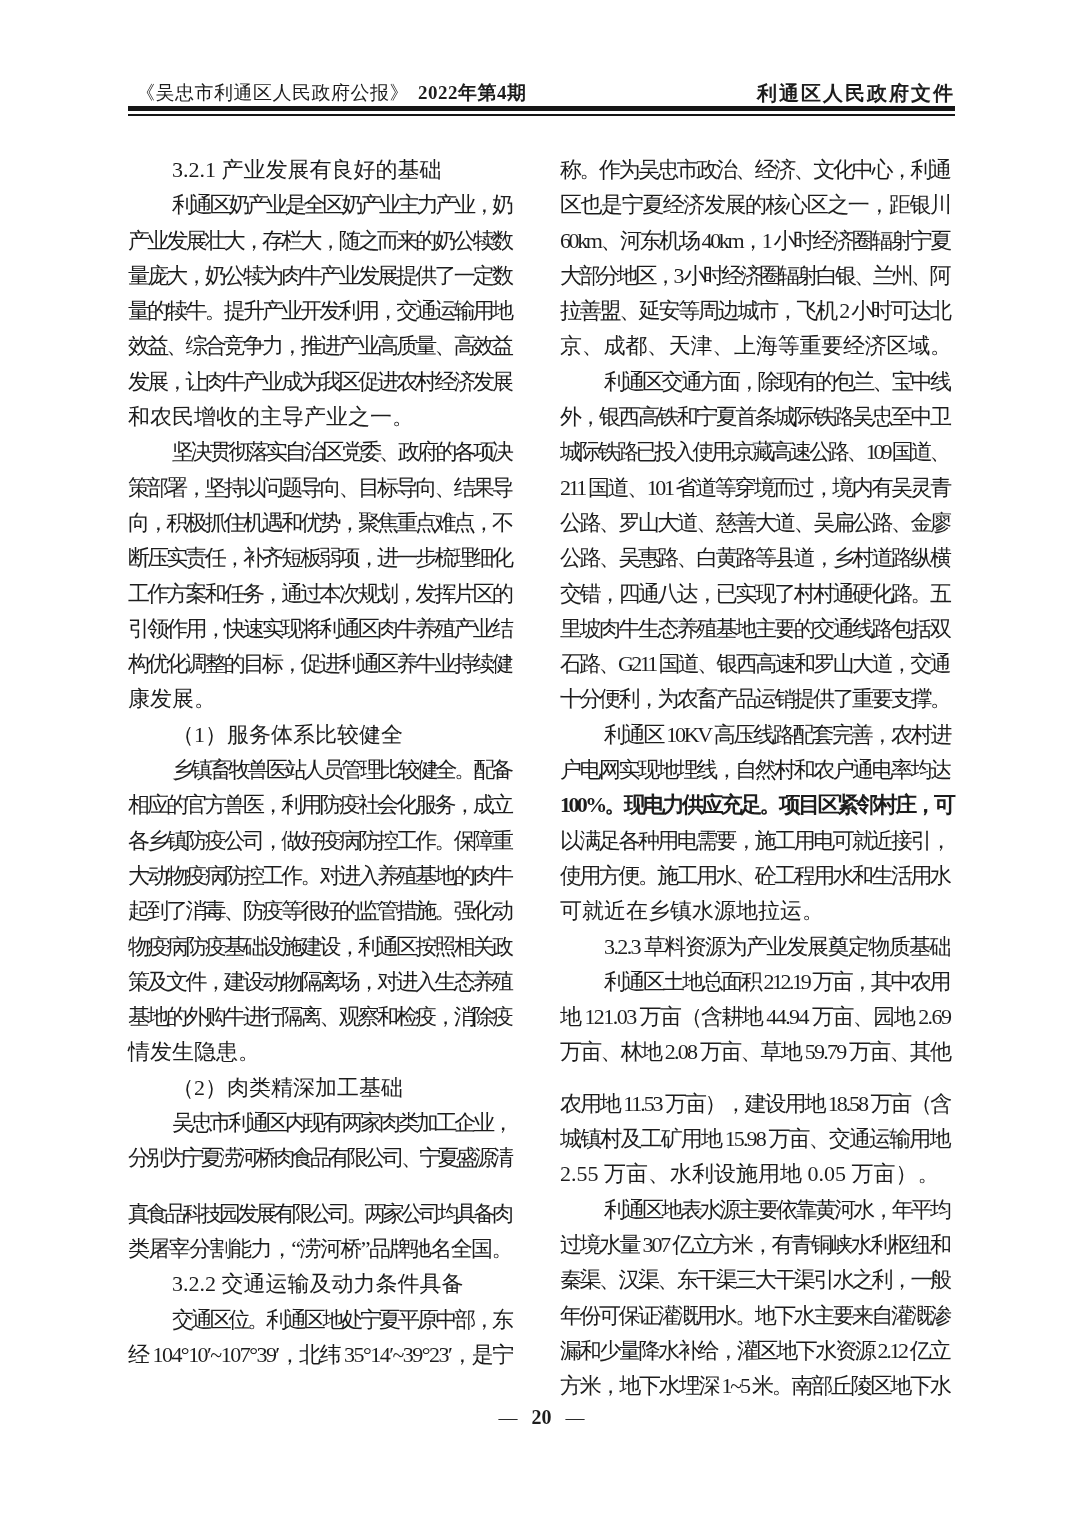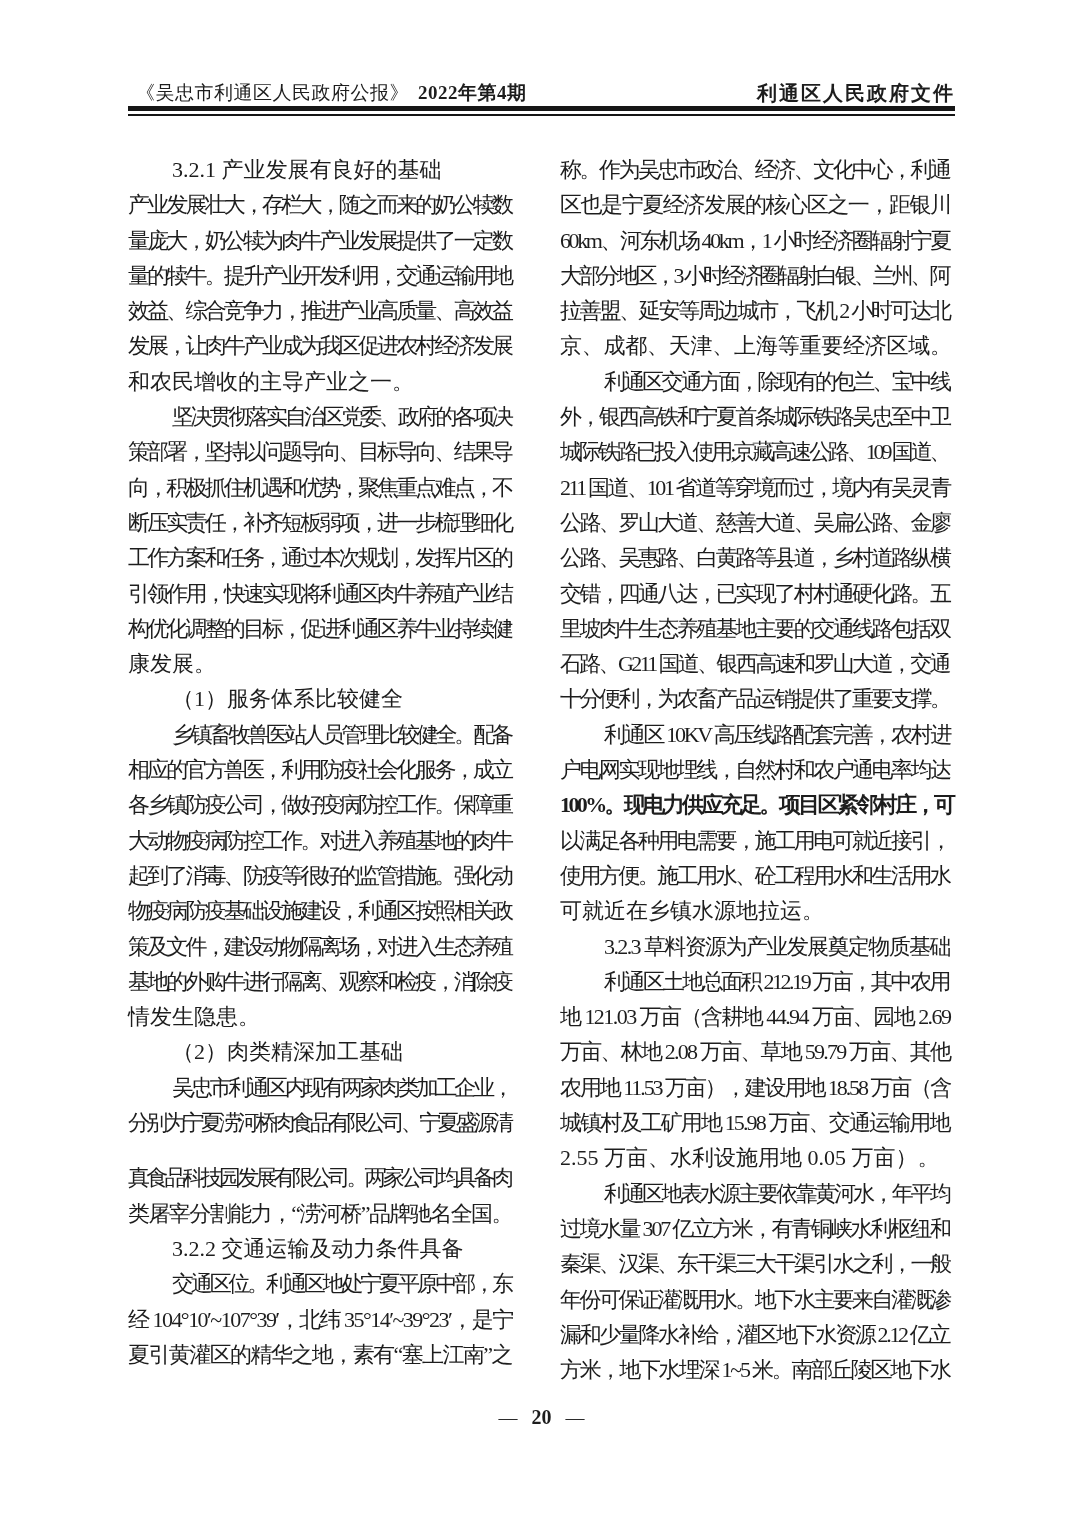--- a/index.html
+++ b/index.html
@@ -53,20 +53,21 @@
 </div>
 
 <div class="header-right">利通区人民政府文件</div>
 
 <div class="rule-thick"></div>
 <div class="rule-thin"></div>
 
 <div class="content">
   <div class="col col-left">
       <div class="line indent">3.2.1 产业发展有良好的基础</div>
+      <div class="line indent just" style="letter-spacing: -3.176px;">利通区奶产业是全区奶产业主力产业，奶</div>
       <div class="line just" style="letter-spacing: -2.842px;">产业发展壮大，存栏大，随之而来的奶公犊数</div>
       <div class="line just" style="letter-spacing: -2.842px;">量庞大，奶公犊为肉牛产业发展提供了一定数</div>
       <div class="line just" style="letter-spacing: -2.842px;">量的犊牛。提升产业开发利用，交通运输用地</div>
       <div class="line just" style="letter-spacing: -2.842px;">效益、综合竞争力，推进产业高质量、高效益</div>
       <div class="line just" style="letter-spacing: -2.842px;">发展，让肉牛产业成为我区促进农村经济发展</div>
       <div class="line">和农民增收的主导产业之一。</div>
       <div class="line indent just" style="letter-spacing: -3.176px;">坚决贯彻落实自治区党委、政府的各项决</div>
       <div class="line just" style="letter-spacing: -2.842px;">策部署，坚持以问题导向、目标导向、结果导</div>
       <div class="line just" style="letter-spacing: -2.842px;">向，积极抓住机遇和优势，聚焦重点难点，不</div>
       <div class="line just" style="letter-spacing: -2.842px;">断压实责任，补齐短板弱项，进一步梳理细化</div>
@@ -85,21 +86,20 @@
       <div class="line just" style="letter-spacing: -2.842px;">基地的外购牛进行隔离、观察和检疫，消除疫</div>
       <div class="line">情发生隐患。</div>
       <div class="line indent">（2）肉类精深加工基础</div>
       <div class="line indent just" style="letter-spacing: -3.176px;">吴忠市利通区内现有两家肉类加工企业，</div>
       <div class="line just" style="letter-spacing: -3.8px;">分别为宁夏涝河桥肉食品有限公司、宁夏盛源清</div>
       <div class="line just" style="letter-spacing: -3.8px; margin-top: 20px;">真食品科技园发展有限公司。两家公司均具备肉</div>
       <div class="line just" style="letter-spacing: -1.579px;">类屠宰分割能力，“涝河桥”品牌驰名全国。</div>
       <div class="line indent">3.2.2 交通运输及动力条件具备</div>
       <div class="line indent just" style="letter-spacing: -3.176px;">交通区位。利通区地处宁夏平原中部，东</div>
       <div class="line just" style="letter-spacing: -1.528px;">经 104°10′~107°39′，北纬 35°14′~39°23′，是宁</div>
-      <div class="line just" style="letter-spacing: -1.579px;">夏引黄灌区的精华之地，素有“塞上江南”之</div>
     </div>
   <div class="col col-right">
       <div class="line just" style="letter-spacing: -2.526px;">称。作为吴忠市政治、经济、文化中心，利通</div>
       <div class="line just" style="letter-spacing: -1.444px;">区也是宁夏经济发展的核心区之一，距银川</div>
       <div class="line just" style="letter-spacing: -2.4px;">60km、河东机场 40km，1 小时经济圈辐射宁夏</div>
       <div class="line just" style="letter-spacing: -3.095px;">大部分地区，3 小时经济圈辐射白银、兰州、阿</div>
       <div class="line just" style="letter-spacing: -2.286px;">拉善盟、延安等周边城市，飞机 2 小时可达北</div>
       <div class="line" style="letter-spacing: -0.235px;">京、成都、天津、上海等重要经济区域。</div>
       <div class="line indent just" style="letter-spacing: -2.824px;">利通区交通方面，除现有的包兰、宝中线</div>
       <div class="line just" style="letter-spacing: -2.526px;">外，银西高铁和宁夏首条城际铁路吴忠至中卫</div>
@@ -114,21 +114,21 @@
       <div class="line indent just" style="letter-spacing: -2.3px;">利通区 10KV 高压线路配套完善，农村进</div>
       <div class="line just" style="letter-spacing: -2.526px;">户电网实现地埋线，自然村和农户通电率均达</div>
       <div class="line just" style="letter-spacing: -2.619px; font-weight: bold;">100%。现电力供应充足。项目区紧邻村庄，可</div>
       <div class="line just" style="letter-spacing: -2.526px;">以满足各种用电需要，施工用电可就近接引，</div>
       <div class="line just" style="letter-spacing: -2.526px;">使用方便。施工用水、砼工程用水和生活用水</div>
       <div class="line">可就近在乡镇水源地拉运。</div>
       <div class="line indent" style="letter-spacing: -1.6px;">3.2.3 草料资源为产业发展奠定物质基础</div>
       <div class="line indent just" style="letter-spacing: -2.455px;">利通区土地总面积 212.19 万亩，其中农用</div>
       <div class="line just" style="letter-spacing: -1.548px;">地 121.03 万亩（含耕地 44.94 万亩、园地 2.69</div>
       <div class="line just" style="letter-spacing: -1.778px;">万亩、林地 2.08 万亩、草地 59.79 万亩、其他</div>
-      <div class="line just" style="letter-spacing: -2.071px;">农用地 11.53 万亩），建设用地 18.58 万亩（含</div>
+      <div class="line just" style="letter-spacing: -2.071px; margin-top: 16px;">农用地 11.53 万亩），建设用地 18.58 万亩（含</div>
       <div class="line just" style="letter-spacing: -1.87px;">城镇村及工矿用地 15.98 万亩、交通运输用地</div>
       <div class="line">2.55 万亩、水利设施用地 0.05 万亩）。</div>
       <div class="line indent just" style="letter-spacing: -2.824px;">利通区地表水源主要依靠黄河水，年平均</div>
       <div class="line just" style="letter-spacing: -2.182px;">过境水量 307 亿立方米，有青铜峡水利枢纽和</div>
       <div class="line just" style="letter-spacing: -2.526px;">秦渠、汉渠、东干渠三大干渠引水之利，一般</div>
       <div class="line just" style="letter-spacing: -2.526px;">年份可保证灌溉用水。地下水主要来自灌溉渗</div>
       <div class="line just" style="letter-spacing: -2.348px;">漏和少量降水补给，灌区地下水资源 2.12 亿立</div>
       <div class="line just" style="letter-spacing: -2.227px;">方米，地下水埋深 1~5 米。南部丘陵区地下水</div>
     </div>
 </div>

